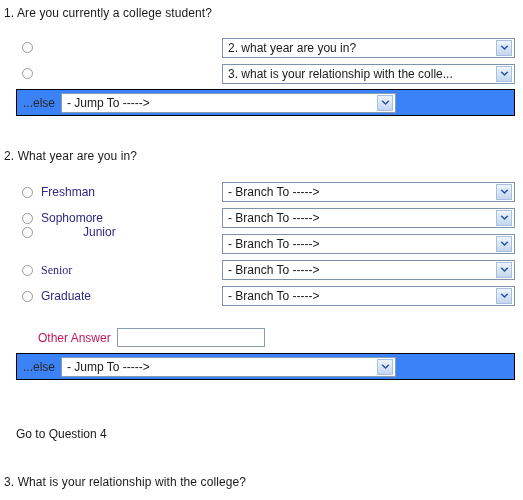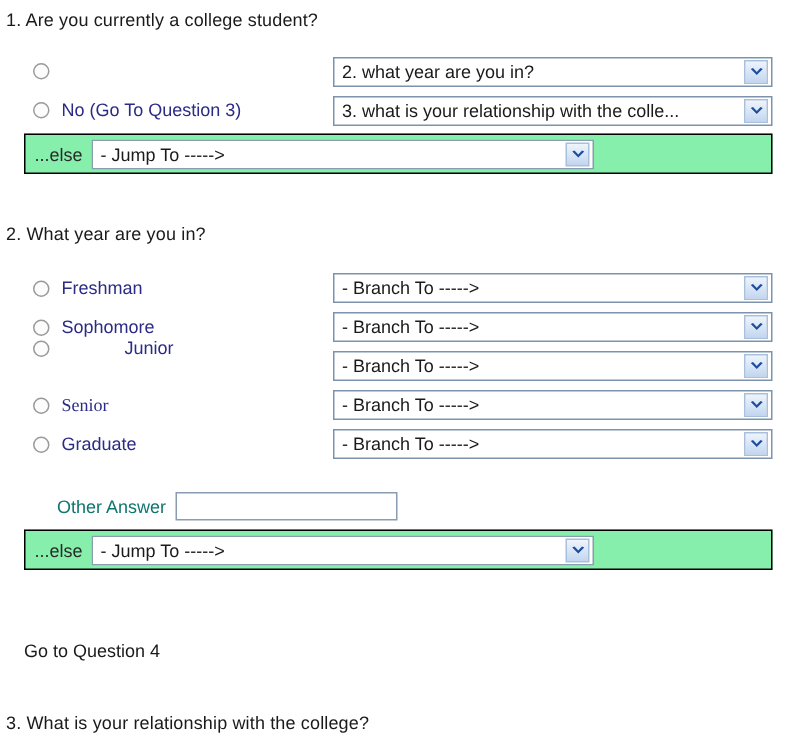--- a/index.html
+++ b/index.html
@@ -87,21 +87,21 @@
     justify-content: center;
   }
   .select-arrow svg { display: block; }
 
   
   .else-bar {
     position: absolute;
     left: 16px;
     width: 499px;
     height: 27px;
-    background: #86efac;
+    background: #3b82f6;
     border: 1px solid #000000;
     box-sizing: border-box;
     display: flex;
     align-items: center;
   }
   .else-label {
     flex: 0 0 auto;
     padding-left: 6px;
     padding-right: 6px;
     font-size: 12px;
@@ -122,21 +122,21 @@
   }
 
   
   .other-row {
     position: absolute;
     display: flex;
     align-items: center;
   }
   .other-label {
     font-size: 12px;
-    color: #0f766e;
+    color: #be185d;
     white-space: nowrap;
     margin-right: 6px;
   }
   .other-input {
     width: 148px;
     height: 19px;
     border: 1px solid #8a9cb0;
     background: #ffffff;
     box-sizing: border-box;
     font-family: "Liberation Sans", sans-serif;
@@ -158,21 +158,20 @@
 <body>
 
 <div class="q-heading" style="top:6px;">1. Are you currently a college student?</div>
 
 <div class="radio-row" style="top:38px;">
   <span class="radio-dot"></span>
 </div>
 
 <div class="radio-row" style="top:64px;">
   <span class="radio-dot"></span>
-  <span class="radio-label">No (Go To Question 3)</span>
 </div>
 
 <div class="select-box" style="left:222px; top:38px; width:293px;">
   <span class="select-text">2. what year are you in?</span>
   <span class="select-arrow">
     <svg width="9" height="6" viewBox="0 0 9 6">
         <path d="M0.5 1 L4.5 5 L8.5 1 L7 0.4 L4.5 3 L2 0.4 Z" fill="#1f4e9c"></path>
       </svg>
   </span>
 </div>

